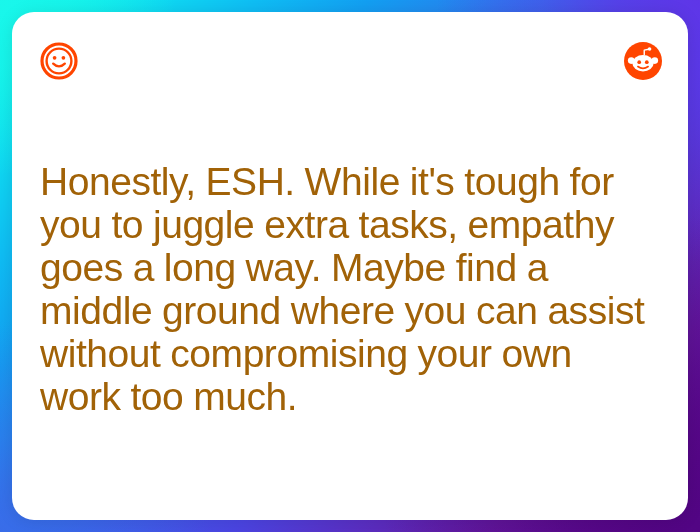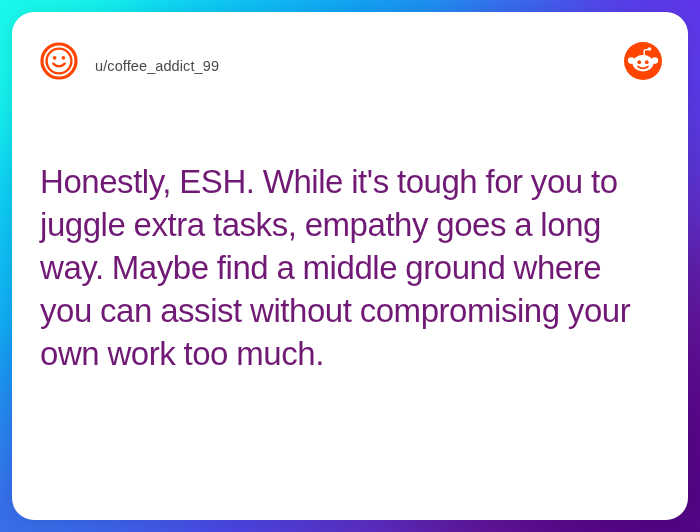--- a/index.html
+++ b/index.html
@@ -134,24 +134,24 @@
     display: block;
   }
 
   
   .comment-body {
     position: absolute;
     left: 28px;
     top: 148px;
     width: 620px;
     font-family: "Liberation Sans", sans-serif;
-    font-size: 33px;
+    font-size: 39px;
     line-height: 43px;
     letter-spacing: -0.45px;
-    color: #701a75;
+    color: #a16207;
     font-weight: 400;
     word-spacing: -0.5px;
   }
 </style>
 </head>
 <body>
 
 <div id="screen">
 
   <div class="backdrop"></div>
@@ -165,21 +165,20 @@
     <div class="card-header">
 
       <svg class="avatar" viewBox="0 0 40 40" aria-hidden="true">
         <circle cx="20" cy="20" r="17" fill="none" stroke="#FF4500" stroke-width="3.2"></circle>
         <circle cx="20" cy="20" r="12.4" fill="none" stroke="#FF4500" stroke-width="2.4"></circle>
         <circle cx="15.6" cy="16.8" r="1.85" fill="#FF4500"></circle>
         <circle cx="24.4" cy="16.8" r="1.85" fill="#FF4500"></circle>
         <path d="M 14.2 22.6 Q 20 28.2 25.8 22.6" fill="none" stroke="#FF4500" stroke-width="2.3" stroke-linecap="round"></path>
       </svg>
 
-      <div class="username">u/coffee_addict_99</div>
 
       <svg class="brand-logo" viewBox="0 0 40 40" aria-hidden="true">
         <circle cx="20" cy="20" r="20" fill="#FF4500"></circle>
 
         <path d="M 21.3 13.4 L 21.3 8.6 L 26.0 7.6" fill="none" stroke="#FFFFFF" stroke-width="1.5" stroke-linecap="round" stroke-linejoin="round"></path>
         <circle cx="26.9" cy="7.3" r="1.9" fill="#FFFFFF"></circle>
 
         <ellipse cx="20" cy="22.4" rx="11.2" ry="8.6" fill="#FFFFFF"></ellipse>
 
         <circle cx="7.6" cy="19.6" r="3.5" fill="#FFFFFF"></circle>

